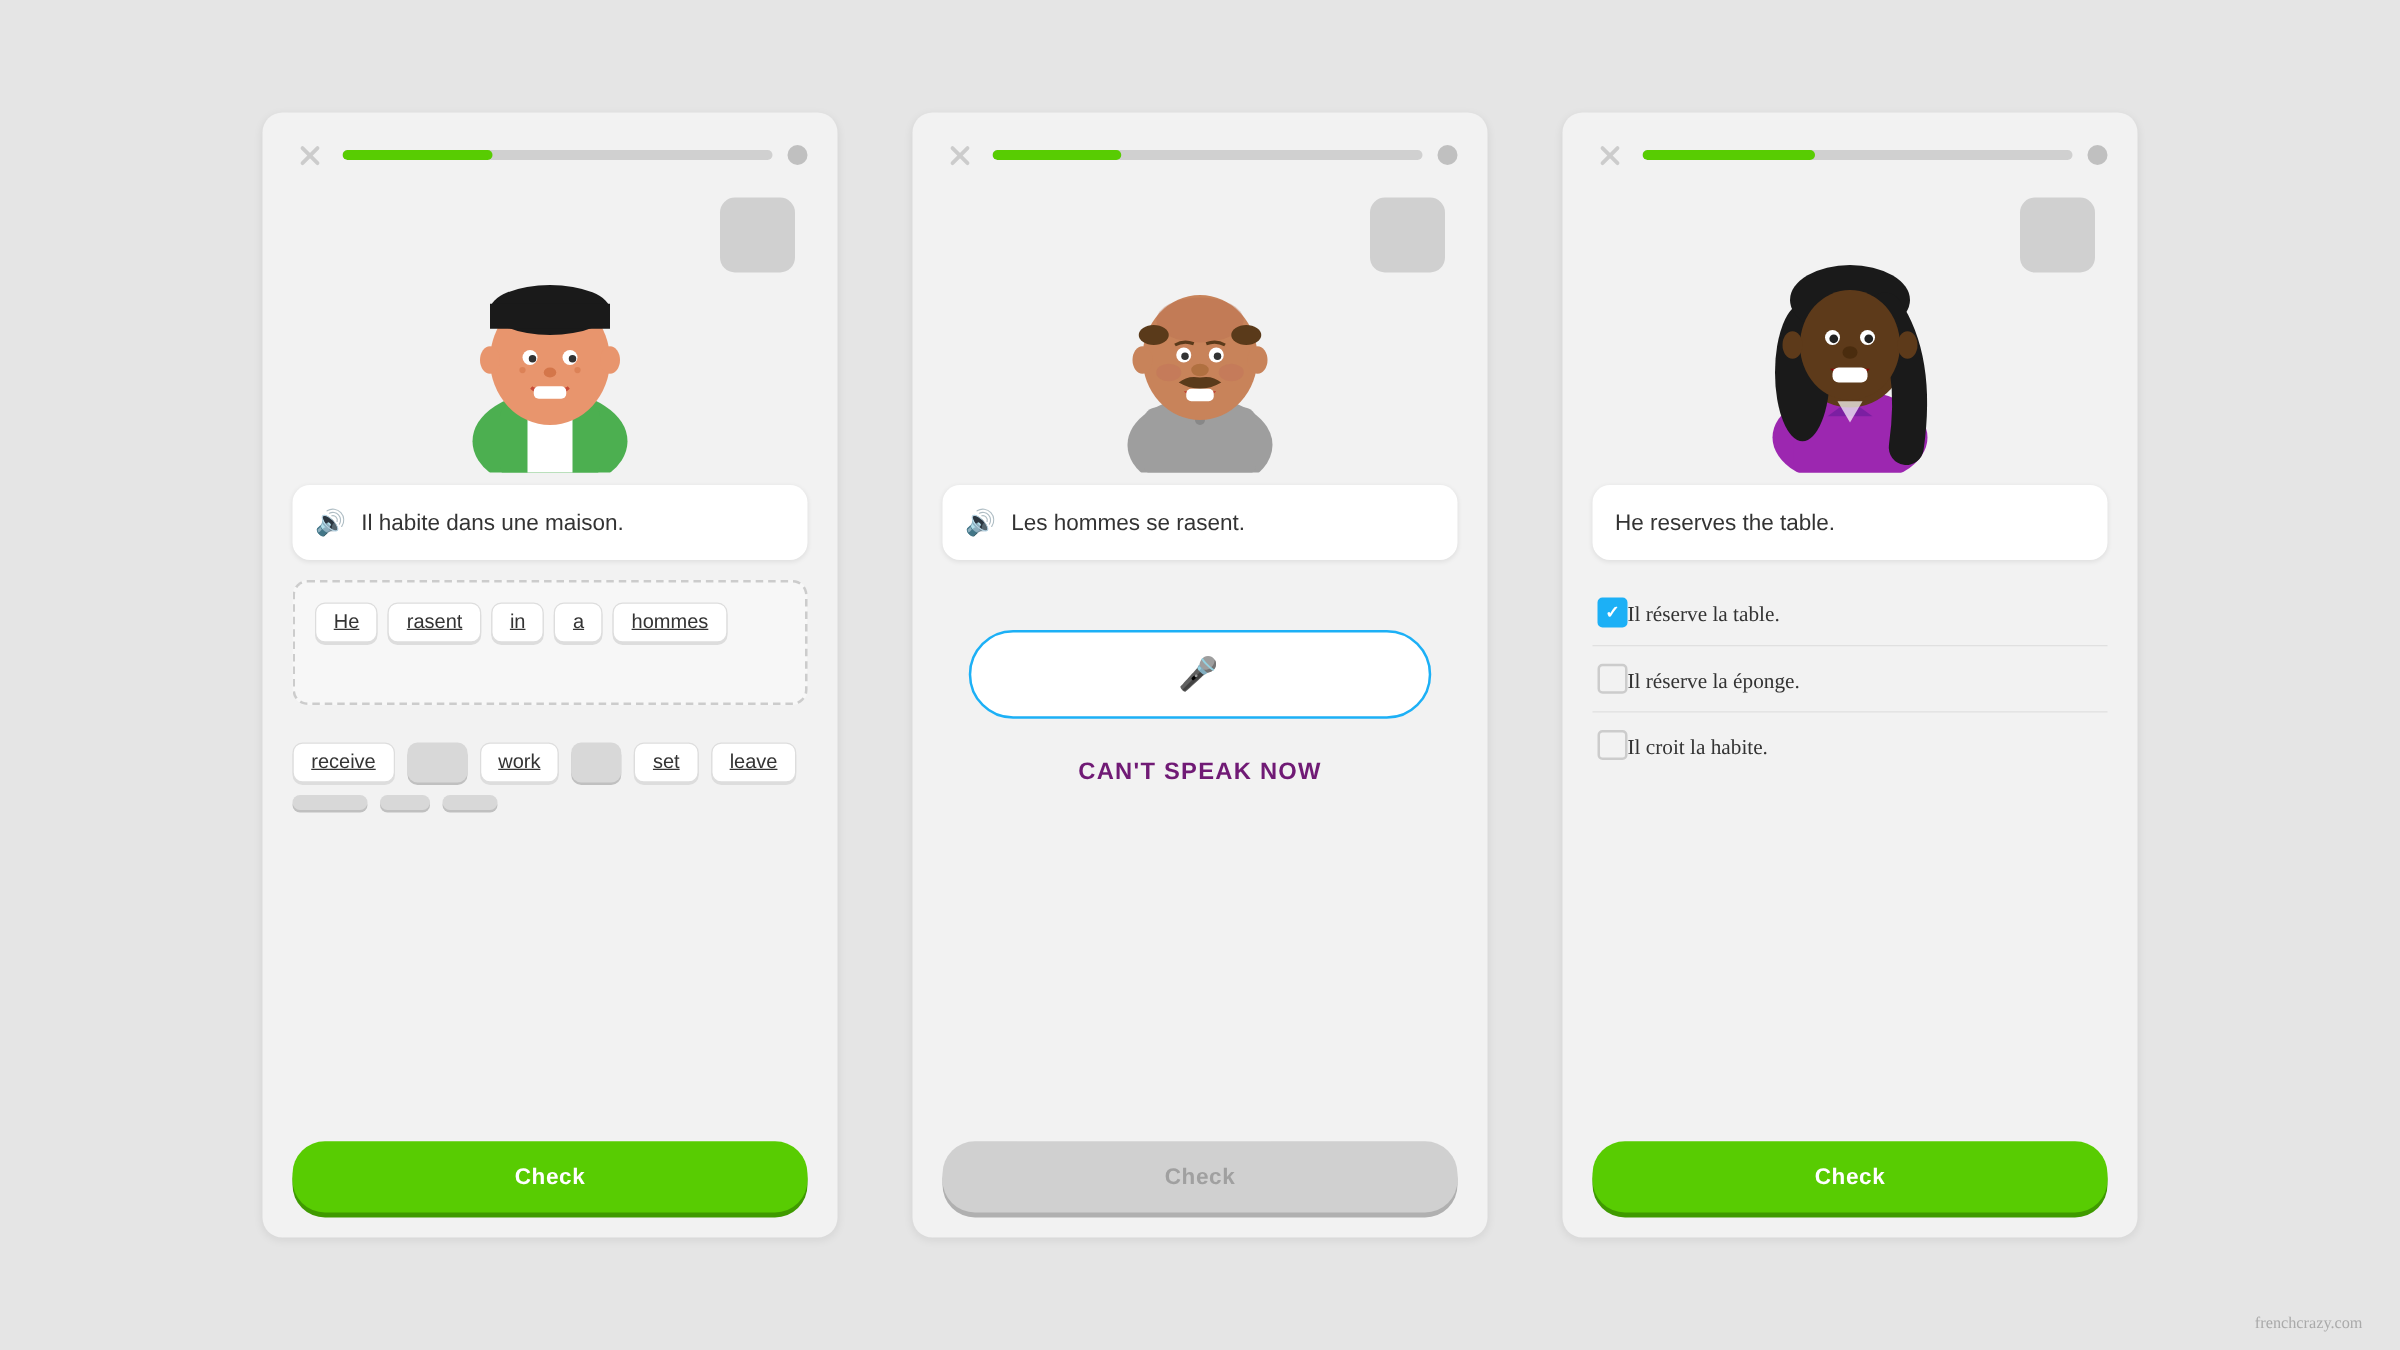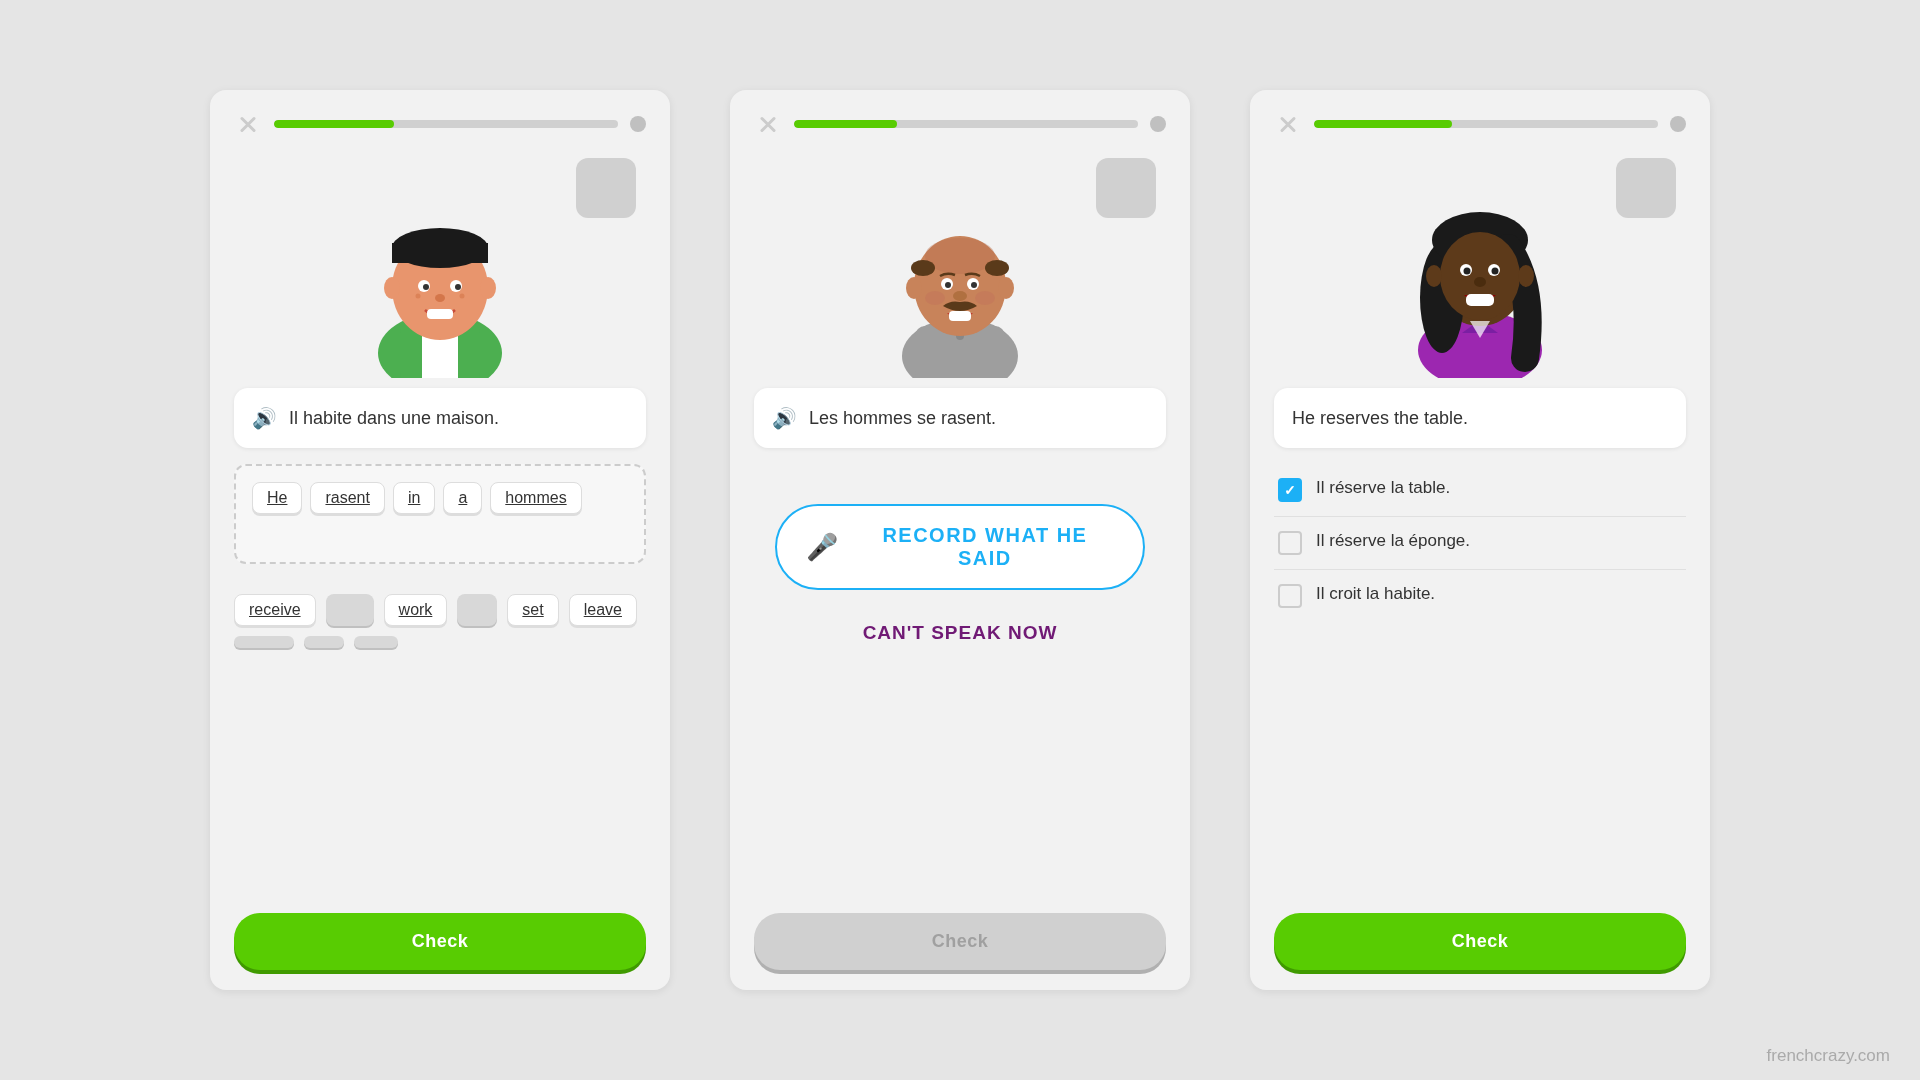--- a/index.html
+++ b/index.html
@@ -216,27 +216,27 @@
       border: none;
       cursor: pointer;
       text-transform: uppercase;
       font-weight: 600;
       margin-top: 12px;
     }
     
     .mc-option {
       width: 100%;
       display: flex;
-      align-items: flex-start;
-      gap: 14px;
+      align-items: flex-end;
       padding: 14px 4px;
       border-bottom: 1px solid #e0e0e0;
       font-size: 17px;
       color: #333;
       cursor: pointer;
+      font-family: Liberation Serif, serif;
     }
     .mc-option:last-child { border-bottom: none; }
     .checkbox {
       width: 24px;
       height: 24px;
       border: 2px solid #ccc;
       border-radius: 4px;
       flex-shrink: 0;
       display: flex;
       align-items: center;
@@ -254,22 +254,23 @@
     }
     .options-container {
       width: 100%;
       margin-bottom: auto;
     }
     
     .watermark {
       position: absolute;
       bottom: 14px;
       right: 30px;
-      font-size: 17px;
+      font-size: 13px;
       color: #aaa;
+      font-family: Liberation Serif, serif;
     }
 
     
     .avatar-male-young {
       width: 180px;
       height: 210px;
     }
     .avatar-male-old {
       width: 170px;
       height: 210px;
@@ -402,21 +403,20 @@
       </svg>
     </div>
 
     <div class="sentence-box">
       <span class="speaker-icon">🔊</span>
       <span>Les hommes se rasent.</span>
     </div>
 
     <button class="record-btn">
       <span style="font-size:26px;">🎤</span>
-      <span>RECORD WHAT HE SAID</span>
     </button>
 
     <button class="cant-speak-btn">CAN'T SPEAK NOW</button>
 
     <button class="check-btn check-btn-gray" style="margin-top:auto;">Check</button>
   </div>
 
   <div class="panel">
     <div class="top-bar">
       <div class="close-btn" style="position:relative;"></div>

